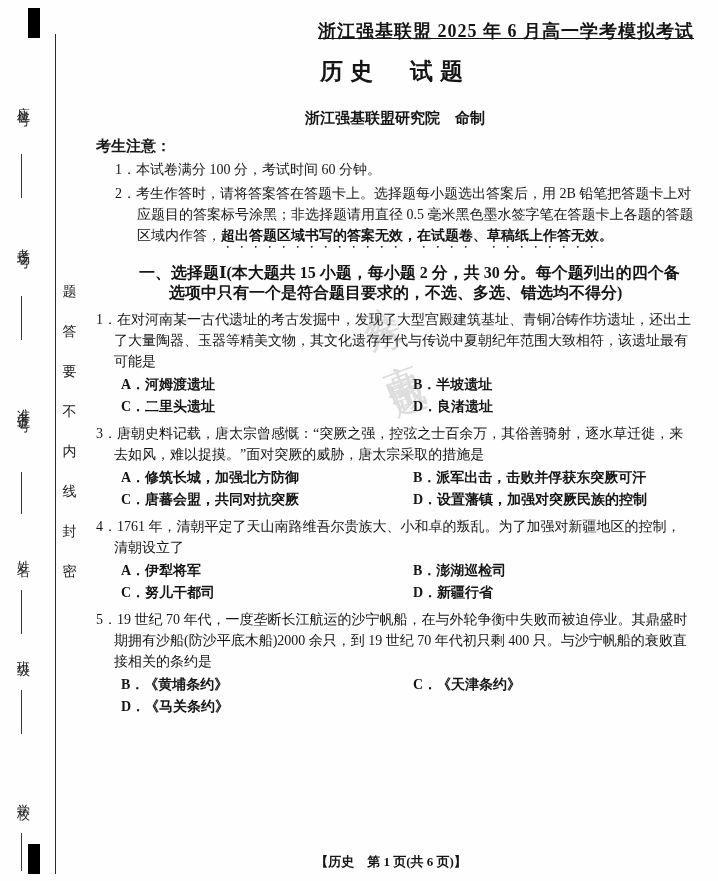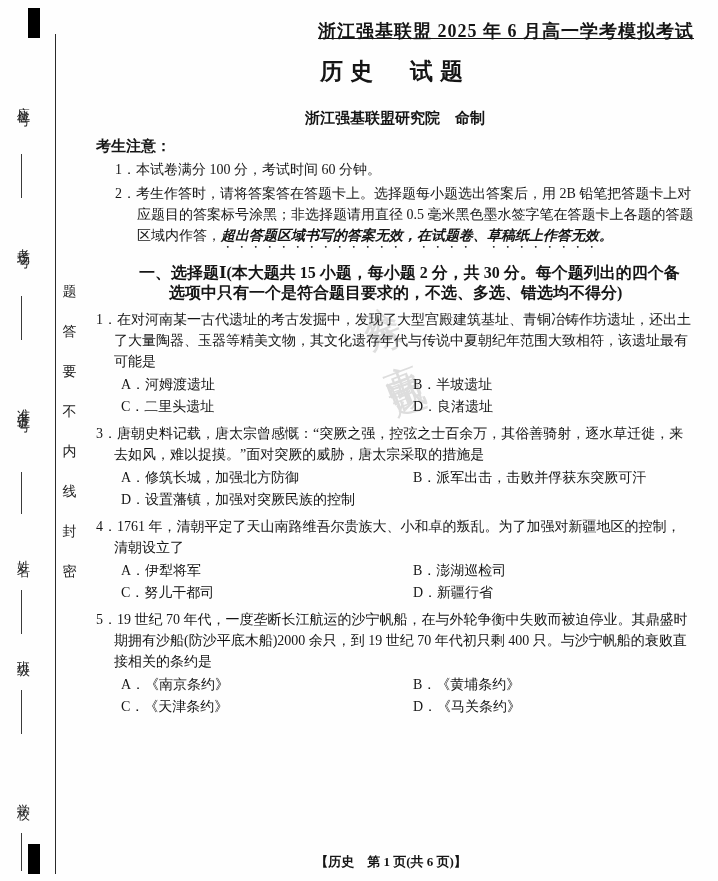--- a/index.html
+++ b/index.html
@@ -49,32 +49,32 @@
   .issuer   { font-size:15px; font-weight:bold; text-align:center; margin-top:20px; line-height:20px; }
 
   .notice-head { font-size:15px; font-weight:bold; margin-top:8px; line-height:20px; }
   .notice-item {
     font-size:14px; line-height:21px; margin-top:3px;
     margin-left:19px; padding-left:22px; text-indent:-22px;
   }
   .em {
     font-weight:bold;
     -webkit-text-emphasis:filled dot; -webkit-text-emphasis-position:under;
-    text-emphasis:filled dot; text-emphasis-position:under right;font-style:italic;
+    text-emphasis:filled dot; text-emphasis-position:under right;
   }
 
   .section-head {
     font-size:16px; font-weight:bold; line-height:20px; margin-top:12px;
     padding-left:30px; text-indent:-30px;margin-left:43px;
   }
 
   .question { margin-top:6px; font-size:14px; line-height:21px; }
   .stem { padding-left:18px; text-indent:-18px; }
   .opts { display:grid; grid-template-columns:292px auto; padding-left:25px; margin-top:2px; row-gap:1px; }
-  .opt  { line-height:21px; }
+  .opt  { line-height:21px;font-weight:bold; }
 
   .footer {
     position:absolute; left:92px; width:598px; bottom:10px;
     text-align:center; font-size:13px; font-weight:bold;
   }
 </style>
 </head>
 <body>
 
 <div class="page">
@@ -128,38 +128,38 @@
         <div class="opt">D．良渚遗址</div>
       </div>
     </div>
 
 
     <div class="question">
       <div class="stem">3．唐朝史料记载，唐太宗曾感慨：“突厥之强，控弦之士百余万，其俗善骑射，逐水草迁徙，来去如风，难以捉摸。”面对突厥的威胁，唐太宗采取的措施是</div>
       <div class="opts">
         <div class="opt">A．修筑长城，加强北方防御</div>
         <div class="opt">B．派军出击，击败并俘获东突厥可汗</div>
+        <div class="opt">C．唐蕃会盟，共同对抗突厥</div>
         <div class="opt">D．设置藩镇，加强对突厥民族的控制</div>
       </div>
     </div>
 
     <div class="question">
       <div class="stem">4．1761 年，清朝平定了天山南路维吾尔贵族大、小和卓的叛乱。为了加强对新疆地区的控制，清朝设立了</div>
       <div class="opts">
         <div class="opt">A．伊犁将军</div>
         <div class="opt">B．澎湖巡检司</div>
         <div class="opt">C．努儿干都司</div>
         <div class="opt">D．新疆行省</div>
       </div>
     </div>
 
     <div class="question">
       <div class="stem">5．19 世纪 70 年代，一度垄断长江航运的沙宁帆船，在与外轮争衡中失败而被迫停业。其鼎盛时期拥有沙船(防沙平底木船)2000 余只，到 19 世纪 70 年代初只剩 400 只。与沙宁帆船的衰败直接相关的条约是</div>
       <div class="opts">
-        <div class="opt">A．《南京条约》</div>
         <div class="opt">B．《黄埔条约》</div>
         <div class="opt">C．《天津条约》</div>
         <div class="opt">D．《马关条约》</div>
       </div>
     </div>
 
   </div>
 
   <div class="footer">【历史　第 1 页(共 6 页)】</div>
 

